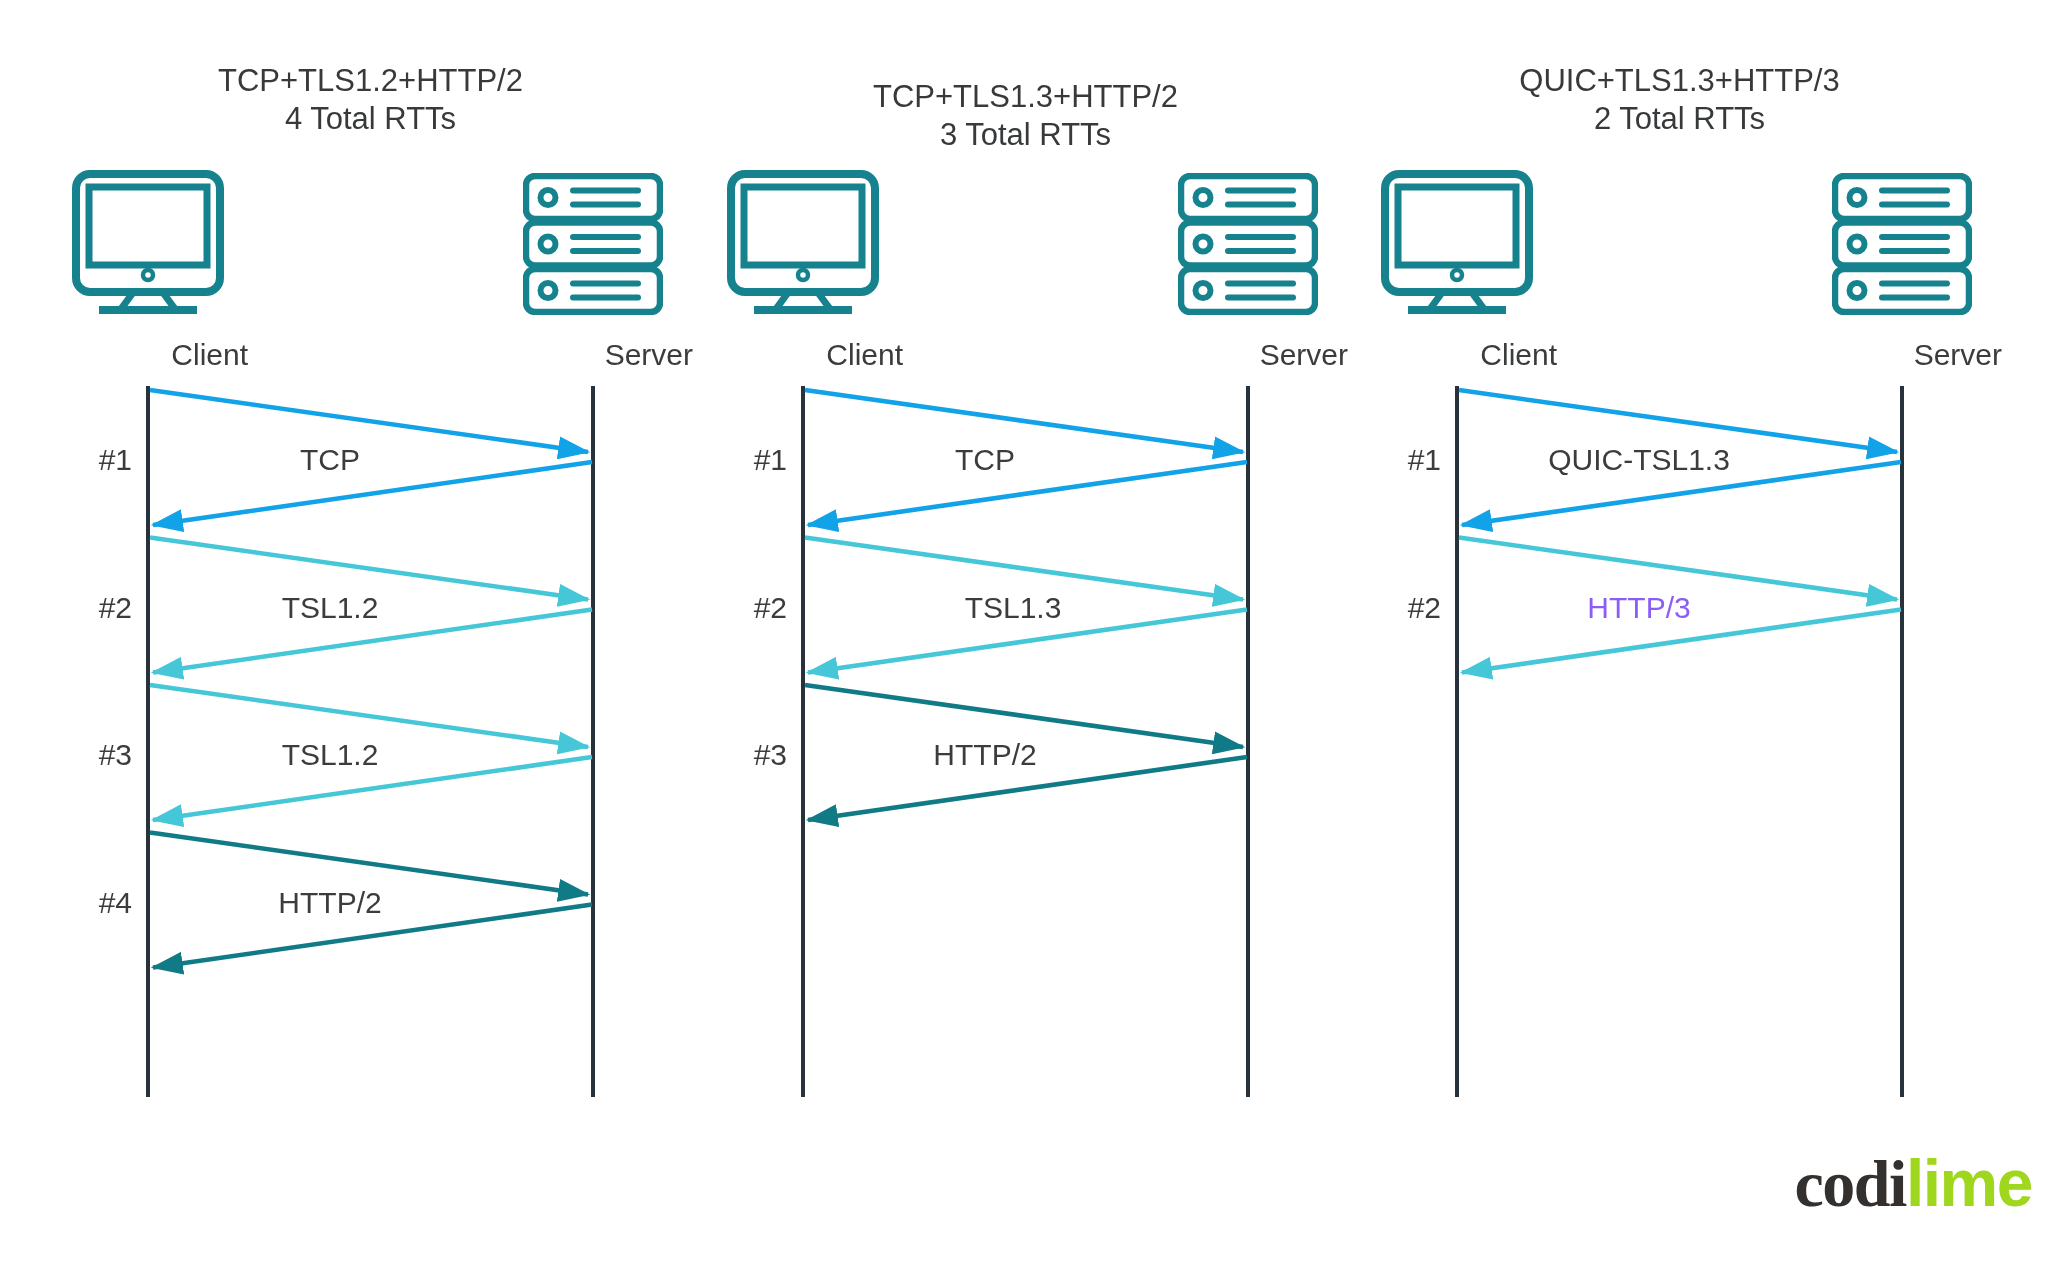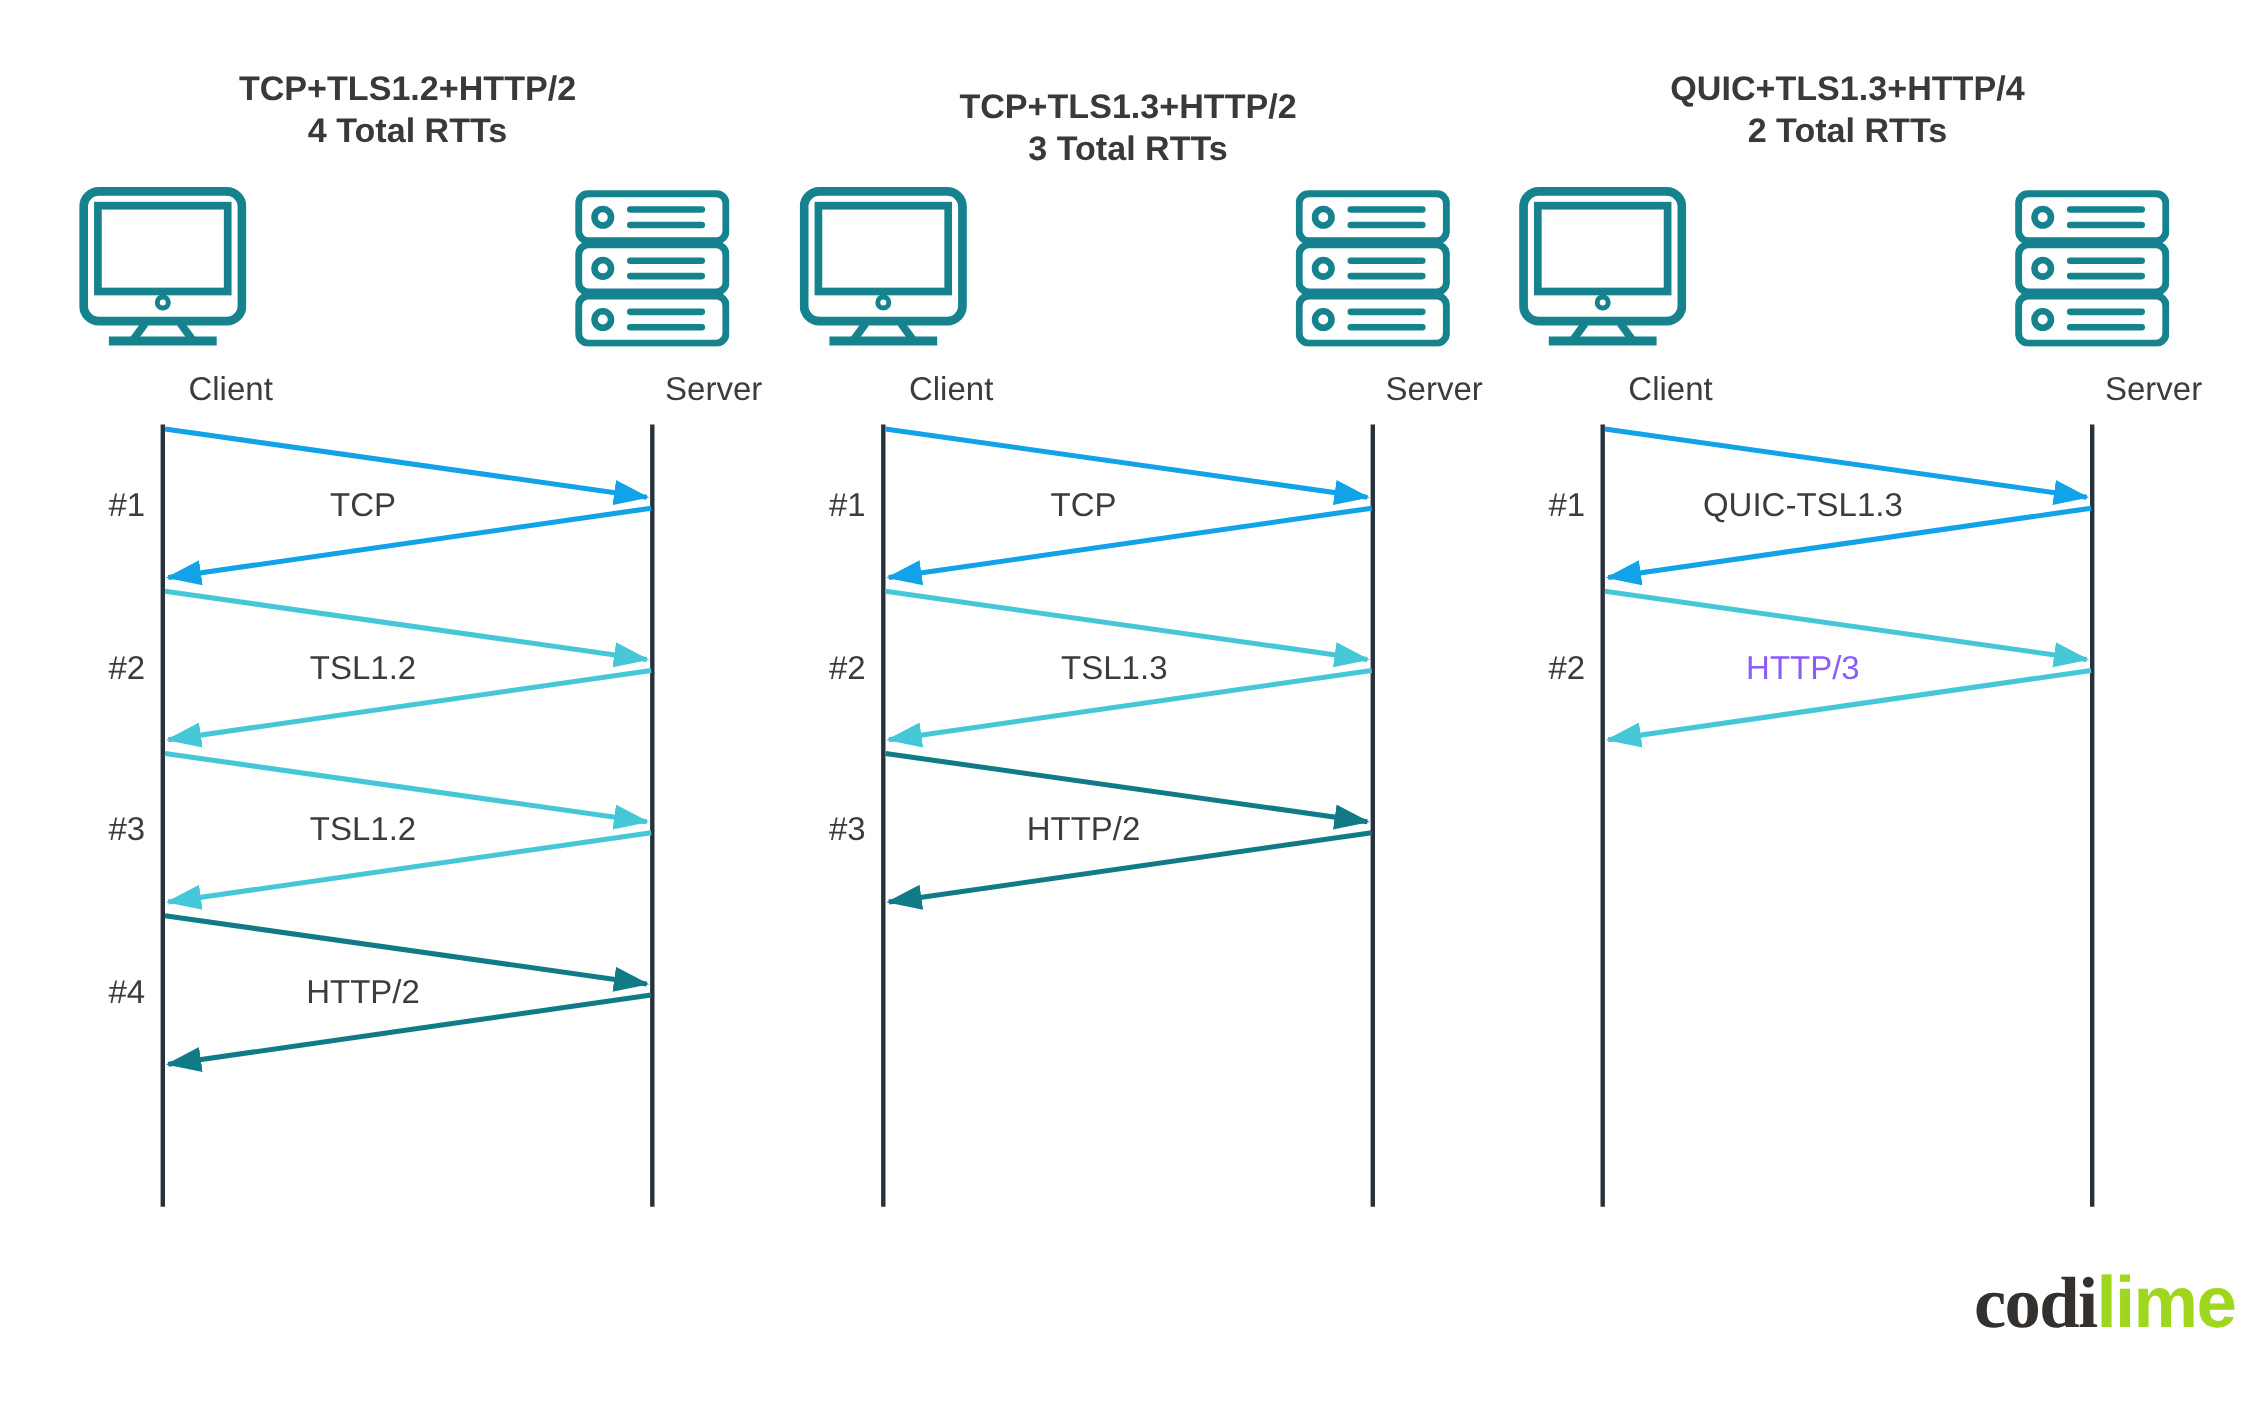--- a/index.html
+++ b/index.html
@@ -1,20 +1,20 @@
 <!DOCTYPE html>
 <html><head>
 <meta charset="utf-8">
 <style>
   * { margin:0; padding:0; box-sizing:border-box; }
   html,body { background:#ffffff; }
   body { font-family:"Liberation Sans", sans-serif; }
   #canvas { position:relative; width:2048px; height:1282px; background:#ffffff; overflow:hidden; }
   .overlay { position:absolute; left:0; top:0; }
-  .title { position:absolute; text-align:center; font-weight:700; font-size:31px; line-height:38px; color:#37393B; }
+  .title { position:absolute; text-align:center; font-weight:400; font-size:31px; line-height:38px; color:#37393B; }
   .elabel { position:absolute; text-align:right; font-size:30px; color:#3A3C3E; line-height:36px; }
   .rttnum { position:absolute; text-align:right; font-size:30px; color:#3A3C3E; height:42px; line-height:42px; }
   .rttlabel { position:absolute; text-align:center; font-size:30px; color:#3A3C3E; height:42px; line-height:42px; }
   .icon-abs { position:absolute; }
   .logo { position:absolute; right:16px; top:1148px; font-size:66px; font-weight:700; letter-spacing:-1.5px; line-height:70px; }
 </style>
 </head>
 <body>
 
 <div id="canvas">
@@ -83,21 +83,21 @@
     </svg>
     <div class="elabel" style="left: 703px; top: 337px; width: 200px; color: rgb(58, 60, 62);">Client</div>
     <div class="elabel" style="left: 1148px; top: 337px; width: 200px; color: rgb(58, 60, 62);">Server</div>
     <div class="rttnum" style="left: 643px; top: 439px; width: 144px; color: rgb(58, 60, 62);">#1</div>
     <div class="rttlabel" style="left: 825px; top: 439px; width: 320px; color: rgb(58, 60, 62);">TCP</div>
     <div class="rttnum" style="left: 643px; top: 586.5px; width: 144px; color: rgb(58, 60, 62);">#2</div>
     <div class="rttlabel" style="left: 825px; top: 586.5px; width: 320px; color: rgb(58, 60, 62); margin-left: 28px;">TSL1.3</div>
     <div class="rttnum" style="left: 643px; top: 734px; width: 144px; color: rgb(58, 60, 62);">#3</div>
     <div class="rttlabel" style="left: 825px; top: 734px; width: 320px; color: rgb(58, 60, 62);">HTTP/2</div>
     <div class="title" style="left: 1399.5px; top: 62px; width: 560px; color: rgb(55, 57, 59);">
-      <div class="">QUIC+TLS1.3+HTTP/4</div>
+      <div class="">QUIC+TLS1.3+HTTP/3</div>
       <div class="">2 Total RTTs</div>
     </div>
     <svg class="icon-abs" style="left:1381px;top:170px" width="152" height="146" viewBox="0 0 152 146" fill="none" stroke="#15828E">
     <rect x="4" y="4" width="144" height="118" rx="14" stroke-width="8"></rect>
     <rect x="17" y="17" width="118" height="78" stroke-width="7"></rect>
     <circle cx="76" cy="105" r="5" stroke-width="4.5"></circle>
     <line x1="60" y1="124" x2="49" y2="139" stroke-width="7"></line>
     <line x1="92" y1="124" x2="103" y2="139" stroke-width="7"></line>
     <line x1="27" y1="140" x2="125" y2="140" stroke-width="8"></line>
   </svg>

